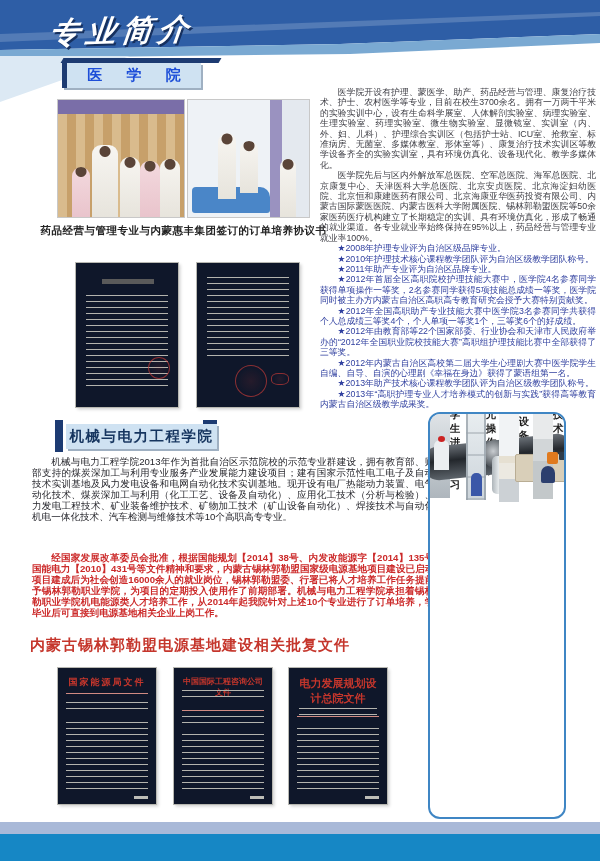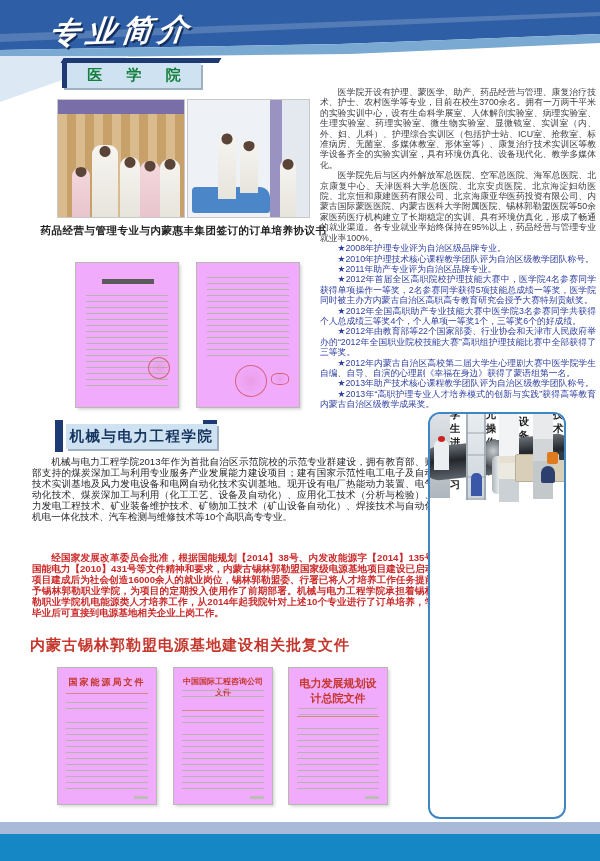--- a/index.html
+++ b/index.html
@@ -17,21 +17,21 @@
   .h-streak{left:0;top:0;width:600px;height:60px;background:rgba(255,255,255,.18);
             clip-path:polygon(0 34px,600px 12px,600px 16px,0 42px);}
   .banner-title{left:50px;top:11px;color:#ffffff;font-size:30px;font-weight:bold;font-style:italic;
                 letter-spacing:6px;transform:skewX(-8deg) rotate(-2deg);
                 text-shadow:2px 2px 0 #16305e;font-family:"DejaVu Serif",serif;}
   
   .med-label-top{left:62px;top:58px;width:158px;height:5px;background:#1d3b72;transform:skewX(-30deg);}
   .med-label-box{left:62px;top:63px;width:134px;height:25px;background:#cfe2f2;
                  border-left:5px solid #1d3b72;box-shadow:2px 2px 0 #9fb0c2;
                  display:flex;align-items:center;justify-content:center;
-                 color:#15803d;font-weight:bold;font-size:15px;letter-spacing:10px;text-indent:10px;}
+                 color:#1d4ed8;font-weight:bold;font-size:15px;letter-spacing:10px;text-indent:10px;}
   .mech-bar{left:55px;top:420px;width:8px;height:32px;background:#1d3b72;}
   .mech-corner{left:203px;top:420px;width:14px;height:7px;background:#1d3b72;}
   .mech-label-box{left:66px;top:424px;width:151px;height:25px;background:#cfe2f2;
                   box-shadow:2px 2px 0 #9fb0c2;display:flex;align-items:center;justify-content:center;
                   color:#16355f;font-weight:bold;font-size:14.5px;letter-spacing:1.5px;}
   
   .med-col{left:320px;top:87px;width:276px;color:#3b3b42;font-size:8.8px;line-height:10.4px;
            text-align:justify;}
   .med-col p{margin:0;text-indent:2em;}
   .ach{color:#2f3f9f;}
@@ -43,21 +43,21 @@
   .photoB{left:130px;top:0;width:123px;height:119px;border:1px solid #c8c8c8;box-sizing:border-box;
           background:linear-gradient(90deg,#eef2f6 0 68%,#9a92c0 68% 78%,#e4e9ef 78%);}
   .fig{position:absolute;bottom:0;border-radius:9px 9px 0 0;
        background:radial-gradient(circle at 50% 9%,#5a4438 0 5px,rgba(0,0,0,0) 6px),
                   linear-gradient(#f7f5f1,#e7e4dc);}
   .bed{position:absolute;left:4px;bottom:4px;width:78px;height:26px;background:#4a86c8;
        border-radius:4px 10px 3px 3px;}
   .caption-med{left:37px;top:224px;width:293px;text-align:center;color:#222;
                font-weight:bold;font-size:10.5px;letter-spacing:.5px;}
   
-  .doc{background:#f0abfc;border:1px solid #b8b8b2;box-shadow:1.5px 1.5px 3px rgba(0,0,0,.18);box-sizing:border-box;}
+  .doc{background:#0f172a;border:1px solid #b8b8b2;box-shadow:1.5px 1.5px 3px rgba(0,0,0,.18);box-sizing:border-box;}
   .doc-sm{top:262px;width:104px;height:146px;}
   .tbar{position:absolute;left:26px;top:16px;width:52px;height:5px;background:#5a5a5a;}
   .lines{position:absolute;background:repeating-linear-gradient(#b4b4ae 0 1px,rgba(0,0,0,0) 1px 6px);}
   .stamp{position:absolute;border:1.5px solid rgba(205,60,55,.65);border-radius:50%;
          background:radial-gradient(circle,rgba(205,60,55,.12),rgba(205,60,55,0) 70%);}
   
   .mech-intro{left:32px;top:456px;width:412px;color:#26262c;font-size:9.6px;line-height:11px;
               text-align:justify;}
   .mech-intro p,.mech-red p{margin:0;text-indent:2em;}
   .mech-red{left:32px;top:552px;width:412px;color:#cc2a2a;font-weight:bold;font-size:9.6px;

